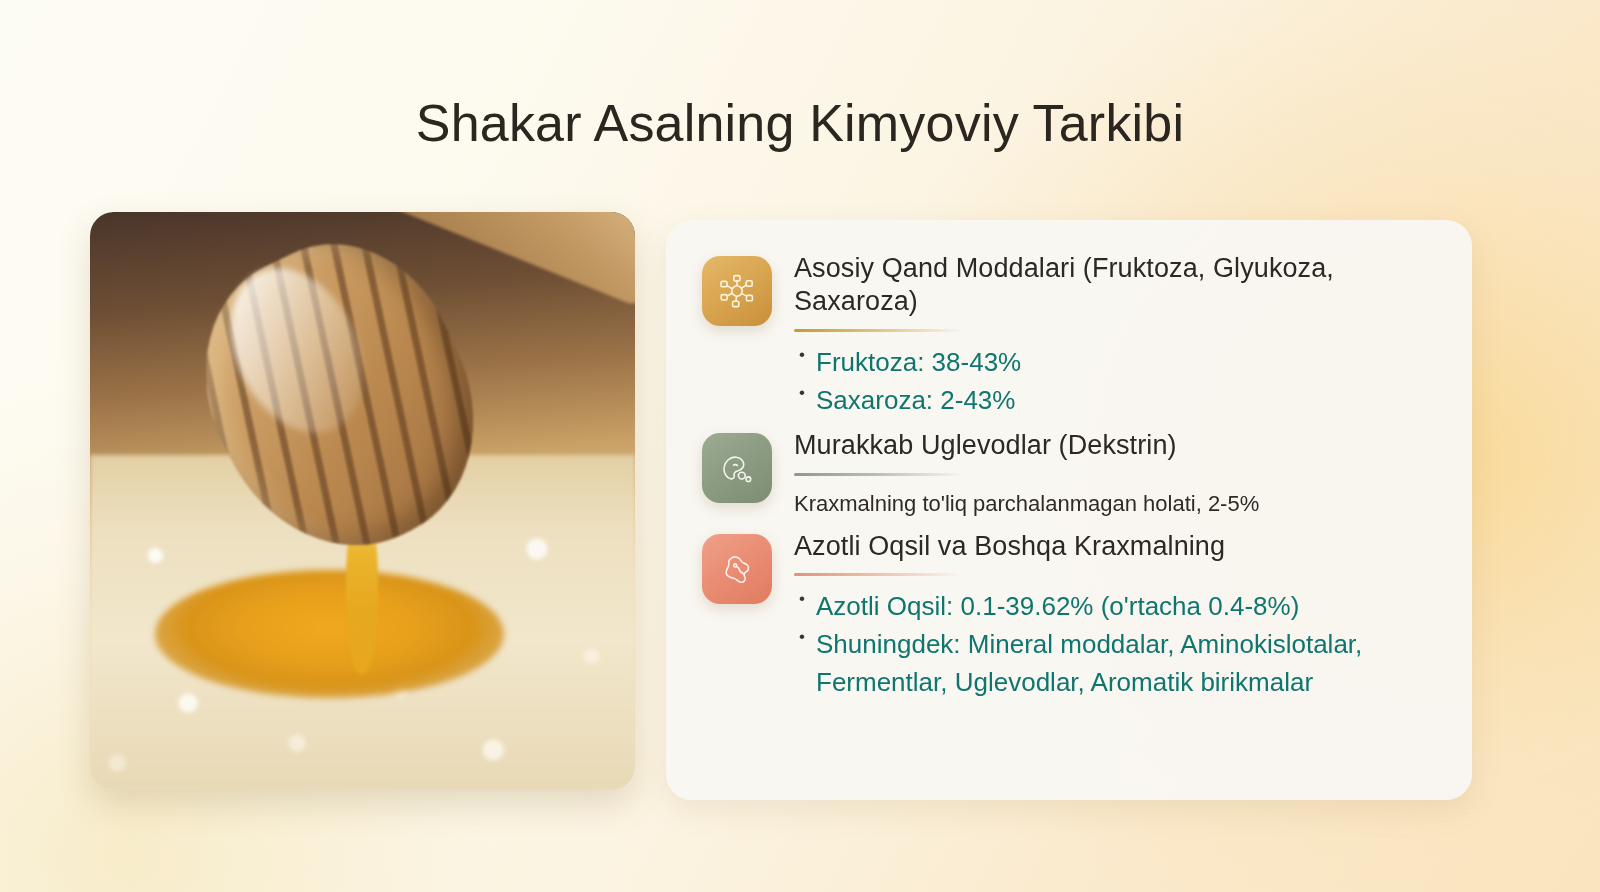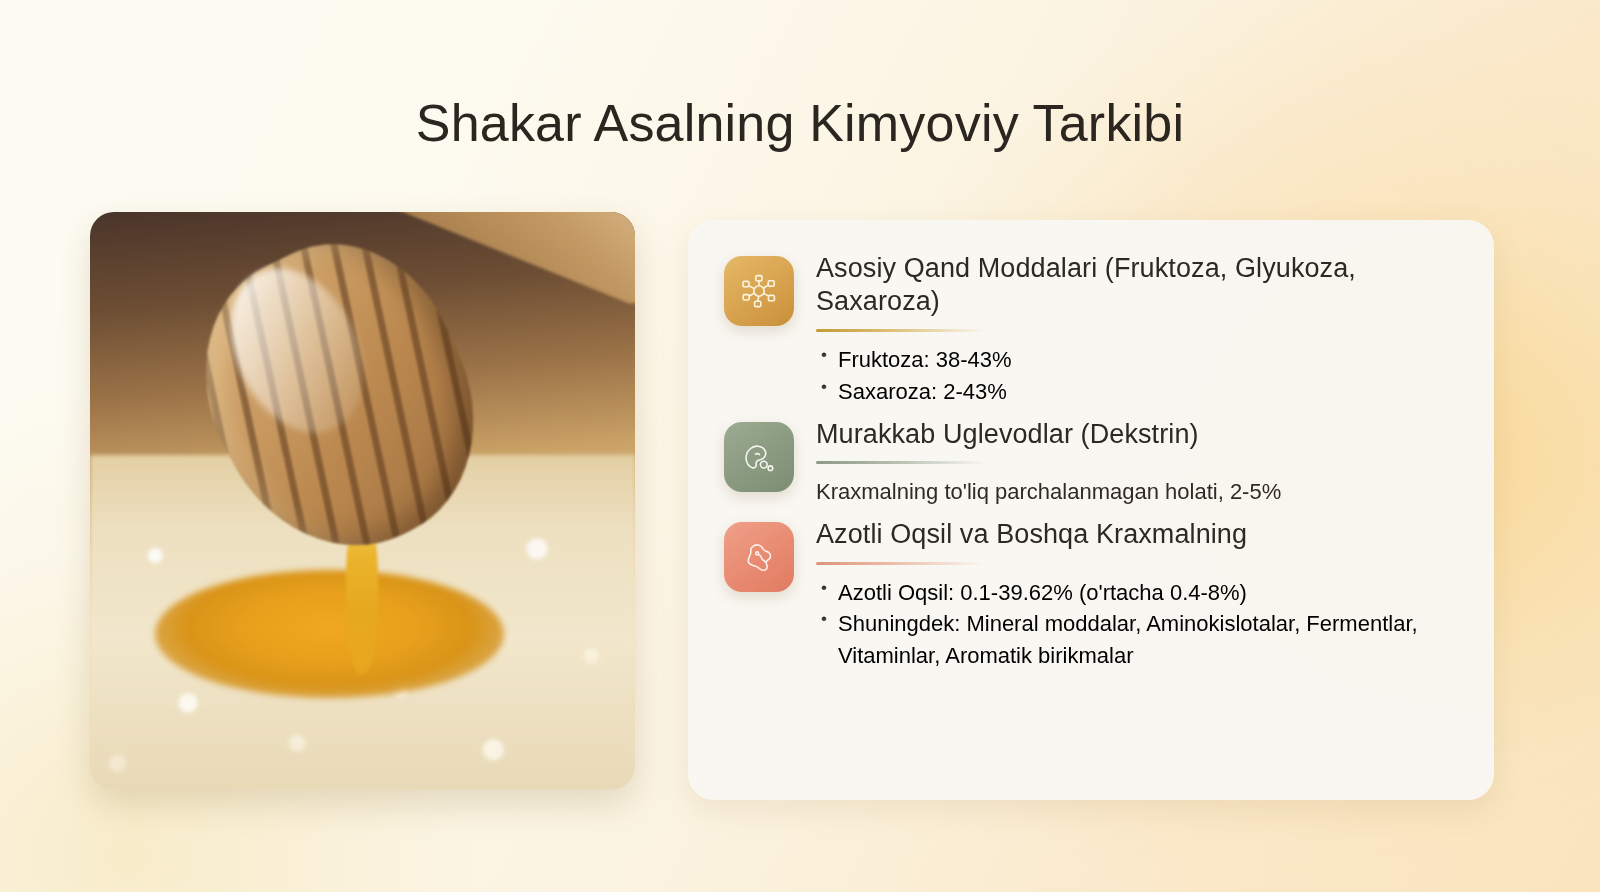--- a/index.html
+++ b/index.html
@@ -151,21 +151,21 @@
     height: 30%;
     transform: rotate(-26deg);
     border-radius: 50%;
     background: linear-gradient(140deg, rgba(255,255,255,0.88) 0%, rgba(255,250,238,0.4) 55%, rgba(255,255,255,0) 100%);
     filter: blur(3px);
   }
 
   
   .content-card {
     position: absolute;
-    left: 688px;
+    left: 666px;
     top: 220px;
     width: 806px;
     height: 580px;
     background: rgba(249,247,243,0.96);
     border-radius: 26px;
     box-shadow: 0 10px 30px rgba(150,118,62,0.12);
     padding: 32px 36px 26px 36px;
   }
 
   .section {
@@ -214,23 +214,23 @@
     margin: 10px 0 12px 0;
     border-radius: 2px;
   }
   .rule-sugar   { background: linear-gradient(90deg, #c59a33 0%, #ddc07a 45%, rgba(221,192,122,0) 100%); }
   .rule-carb    { background: linear-gradient(90deg, #8e9a86 0%, #b5bdaf 45%, rgba(181,189,175,0) 100%); }
   .rule-protein { background: linear-gradient(90deg, #dd9478 0%, #edbda9 45%, rgba(237,189,169,0) 100%); }
 
   .bullets { list-style: none; }
 
   .bullets li {
-    font-size: 22px;
+    font-size: 26px;
     line-height: 1.45;
-    color: #000000;
+    color: #0f766e;
     position: relative;
     padding-left: 22px;
   }
   .bullets li::before {
     content: "\2022";
     position: absolute;
     left: 5px;
     top: -1px;
     font-size: 17px;
     color: #3a342c;
@@ -313,18 +313,18 @@
         <path d="M19.2 17.4c2 .6 3.4 2.4 3.4 4.6"></path>
         <path d="M22.6 22c1.6 1 3.2 2.2 4.4 3.6"></path>
         <circle cx="18.2" cy="16.4" r="1.5"></circle>
       </svg>
     </div>
     <div class="sect-body">
       <div class="sect-heading">Azotli Oqsil va Boshqa Kraxmalning</div>
       <div class="sect-rule rule-protein"></div>
       <ul class="bullets">
         <li>Azotli Oqsil: 0.1-39.62% (o'rtacha 0.4-8%)</li>
-        <li>Shuningdek: Mineral moddalar, Aminokislotalar, Fermentlar, Vitaminlar, Aromatik birikmalar</li>
+        <li>Shuningdek: Mineral moddalar, Aminokislotalar, Fermentlar, Uglevodlar, Aromatik birikmalar</li>
       </ul>
     </div>
   </div>
 
 </div>
 
 </body></html>

